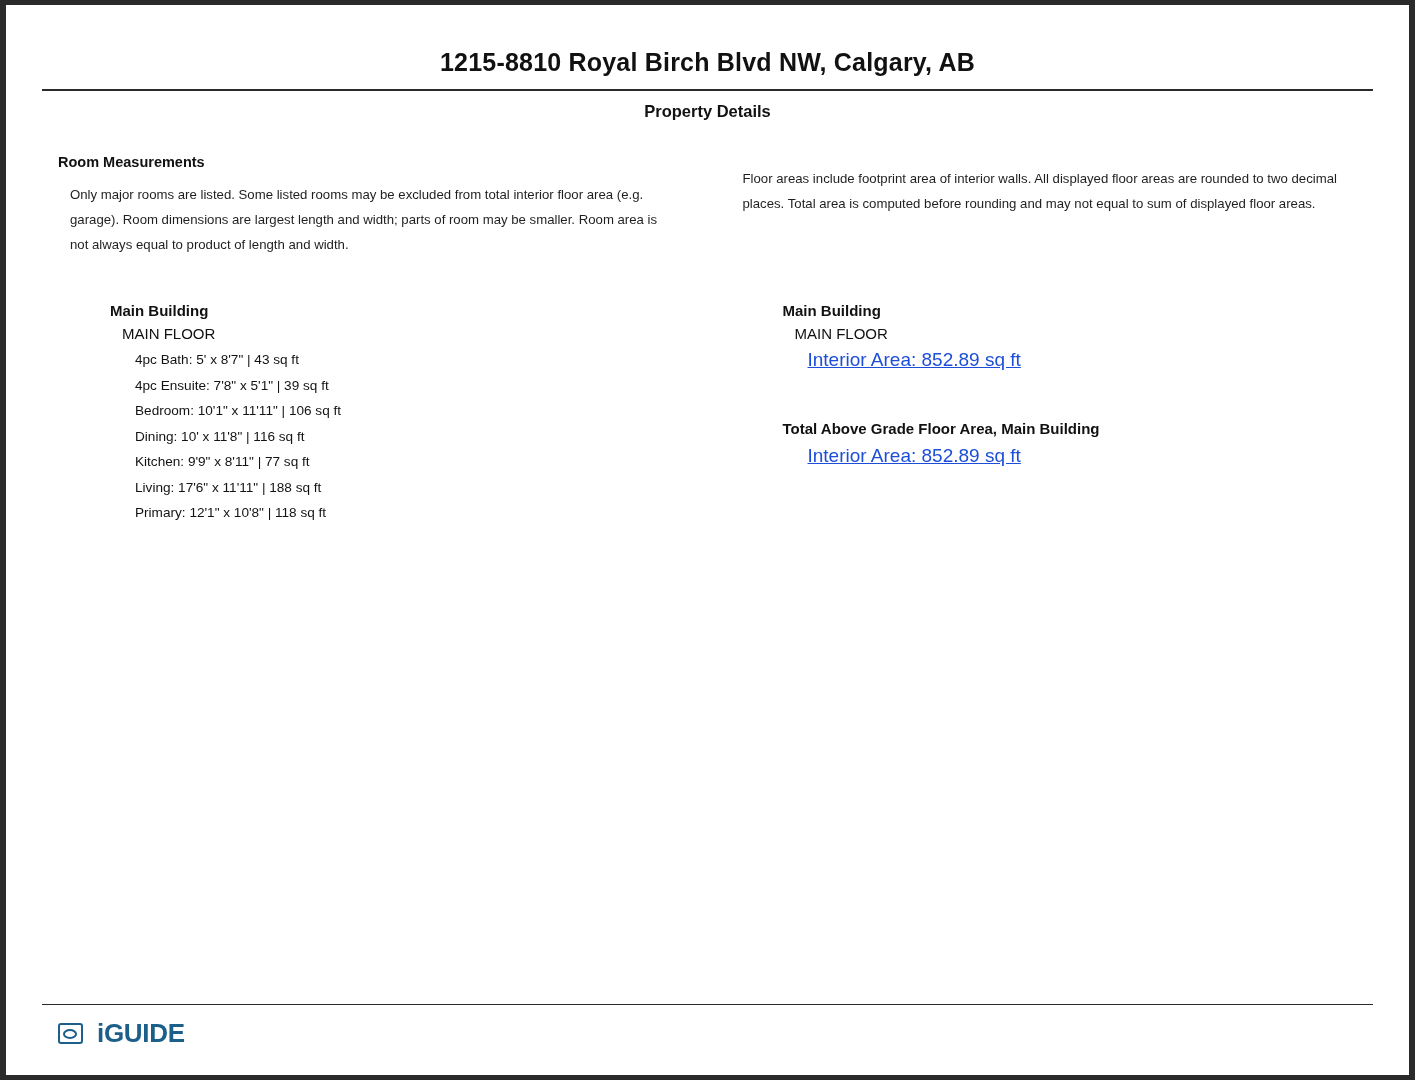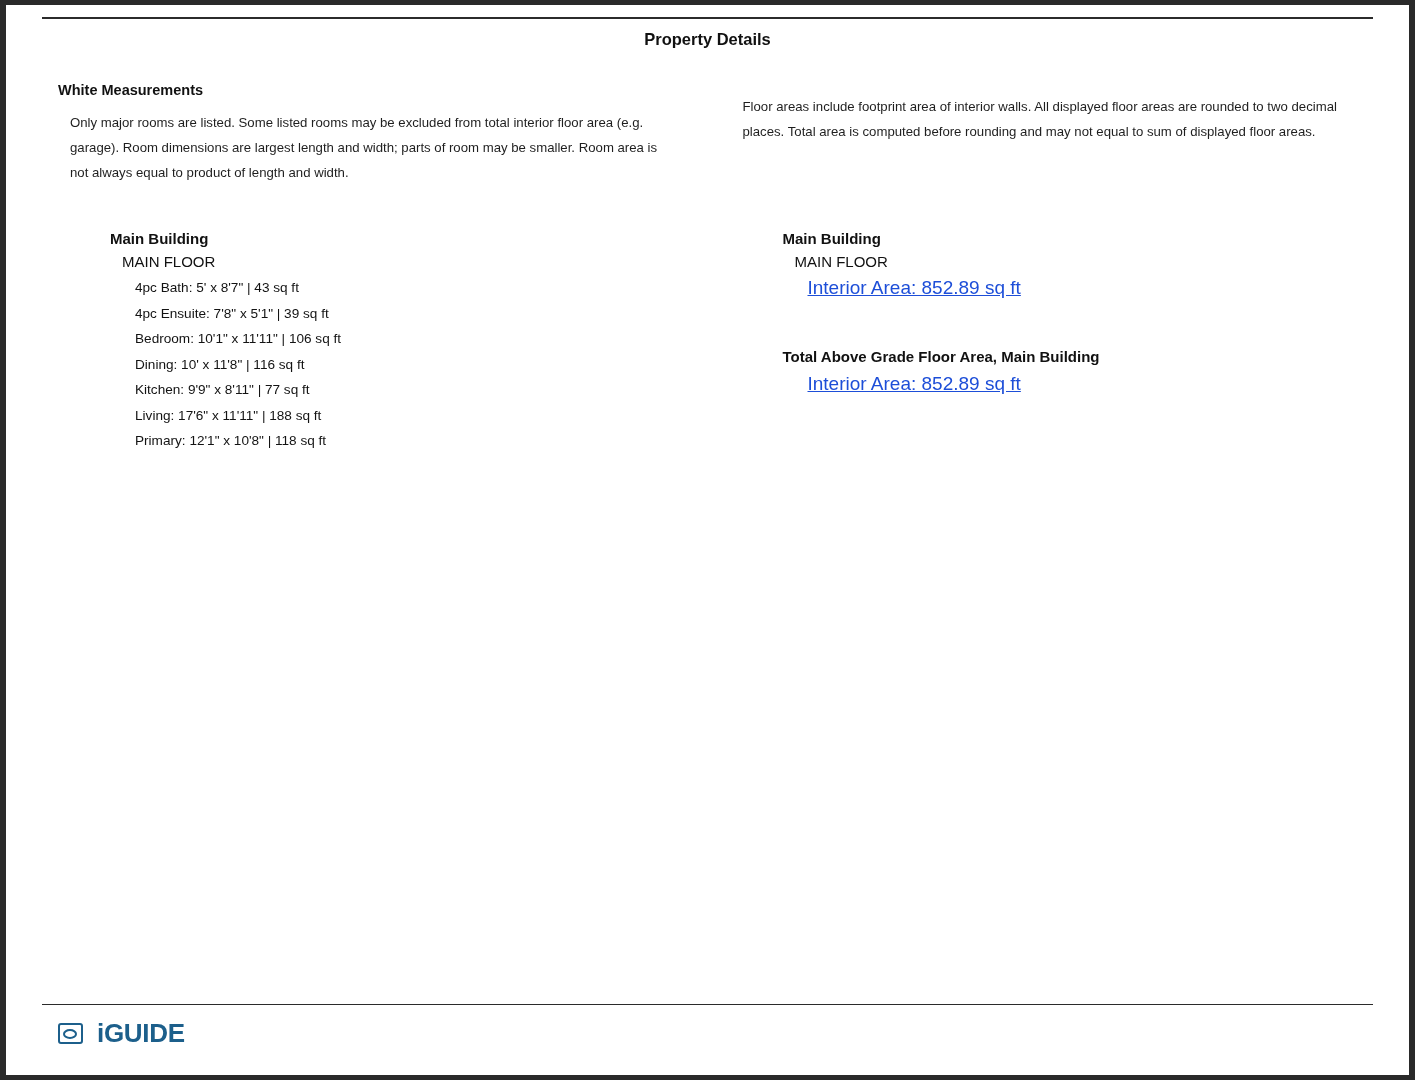--- a/index.html
+++ b/index.html
@@ -197,27 +197,28 @@
 <body>
 
 <div class="page">
   <div class="page-edge-left"></div>
   <div class="page-edge-right"></div>
   <div class="page-edge-top"></div>
   <div class="page-edge-bottom"></div>
 
   <div class="content">
 
+    <div class="doc-title">1215-8810 Royal Birch Blvd NW, Calgary, AB</div>
     <div class="title-rule"></div>
     <div class="subtitle">Property Details</div>
 
     <div class="columns">
 
       <div class="col">
-        <div class="col-heading">White Measurements</div>
+        <div class="col-heading">Room Measurements</div>
         <p class="col-note">Only major rooms are listed. Some listed rooms may be excluded from total interior floor area (e.g. garage). Room dimensions are largest length and width; parts of room may be smaller. Room area is not always equal to product of length and width.</p>
       </div>
 
       <div class="col">
         <p class="col-note">Floor areas include footprint area of interior walls. All displayed floor areas are rounded to two decimal places. Total area is computed before rounding and may not equal to sum of displayed floor areas.</p>
       </div>
 
     </div>
 
     <div class="columns" style="margin-top:0;">

